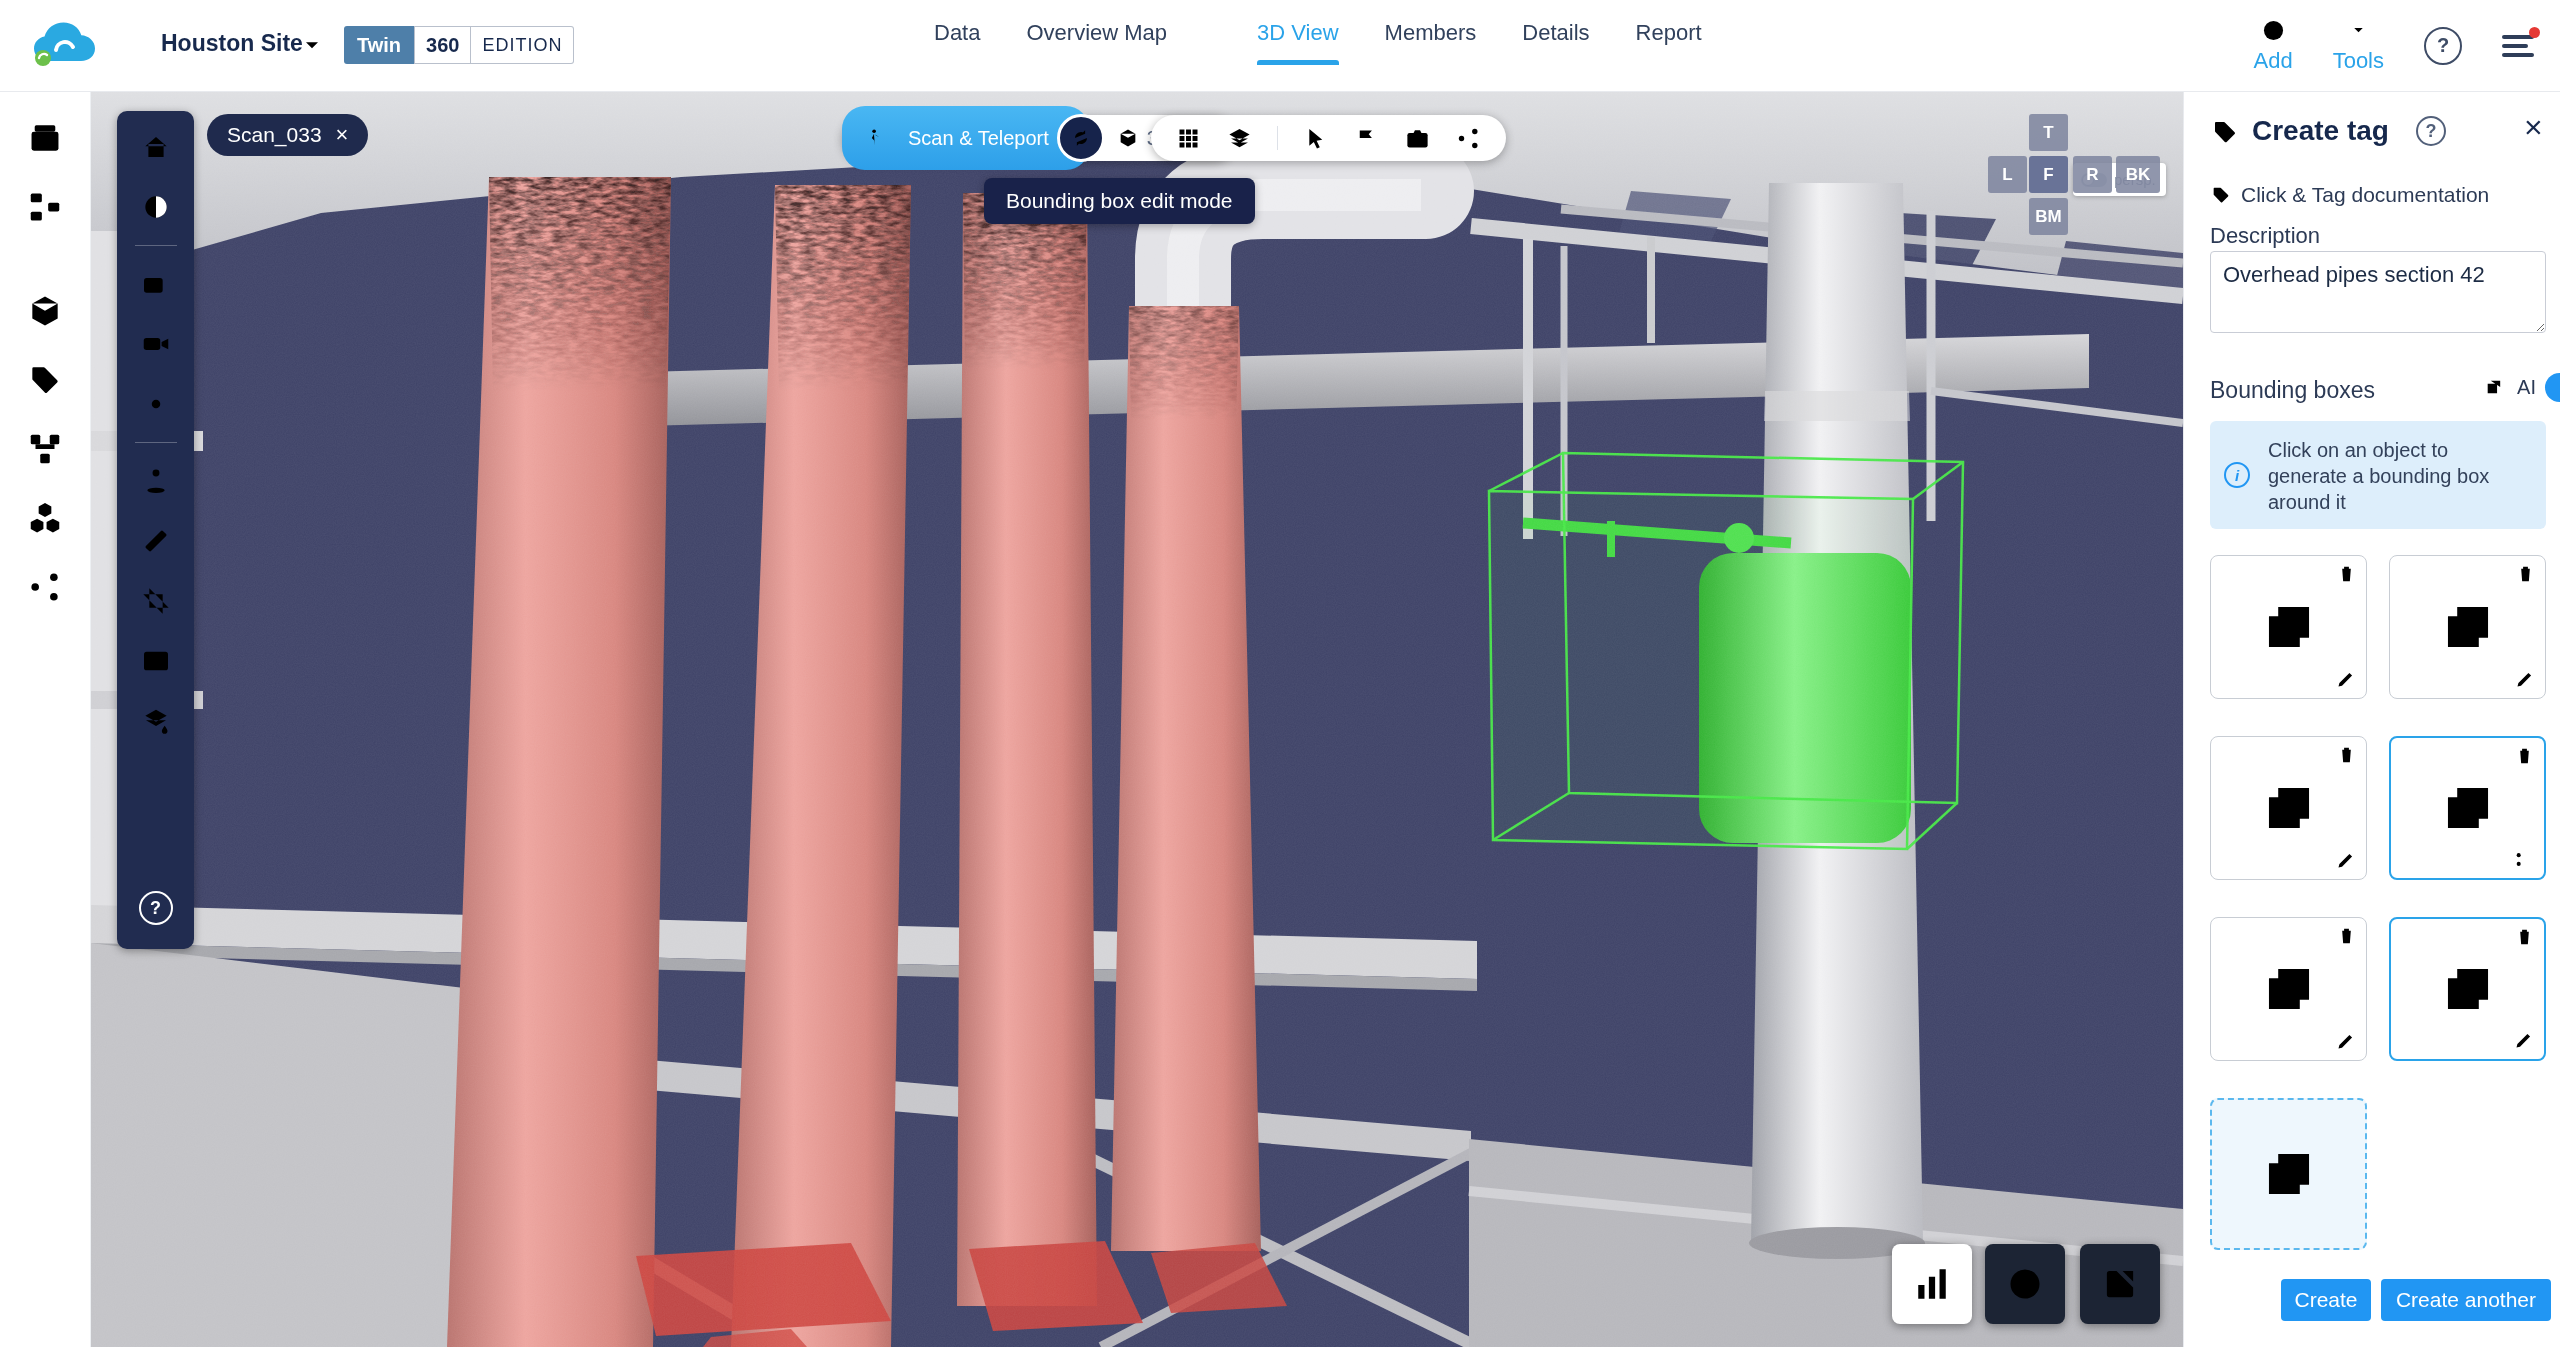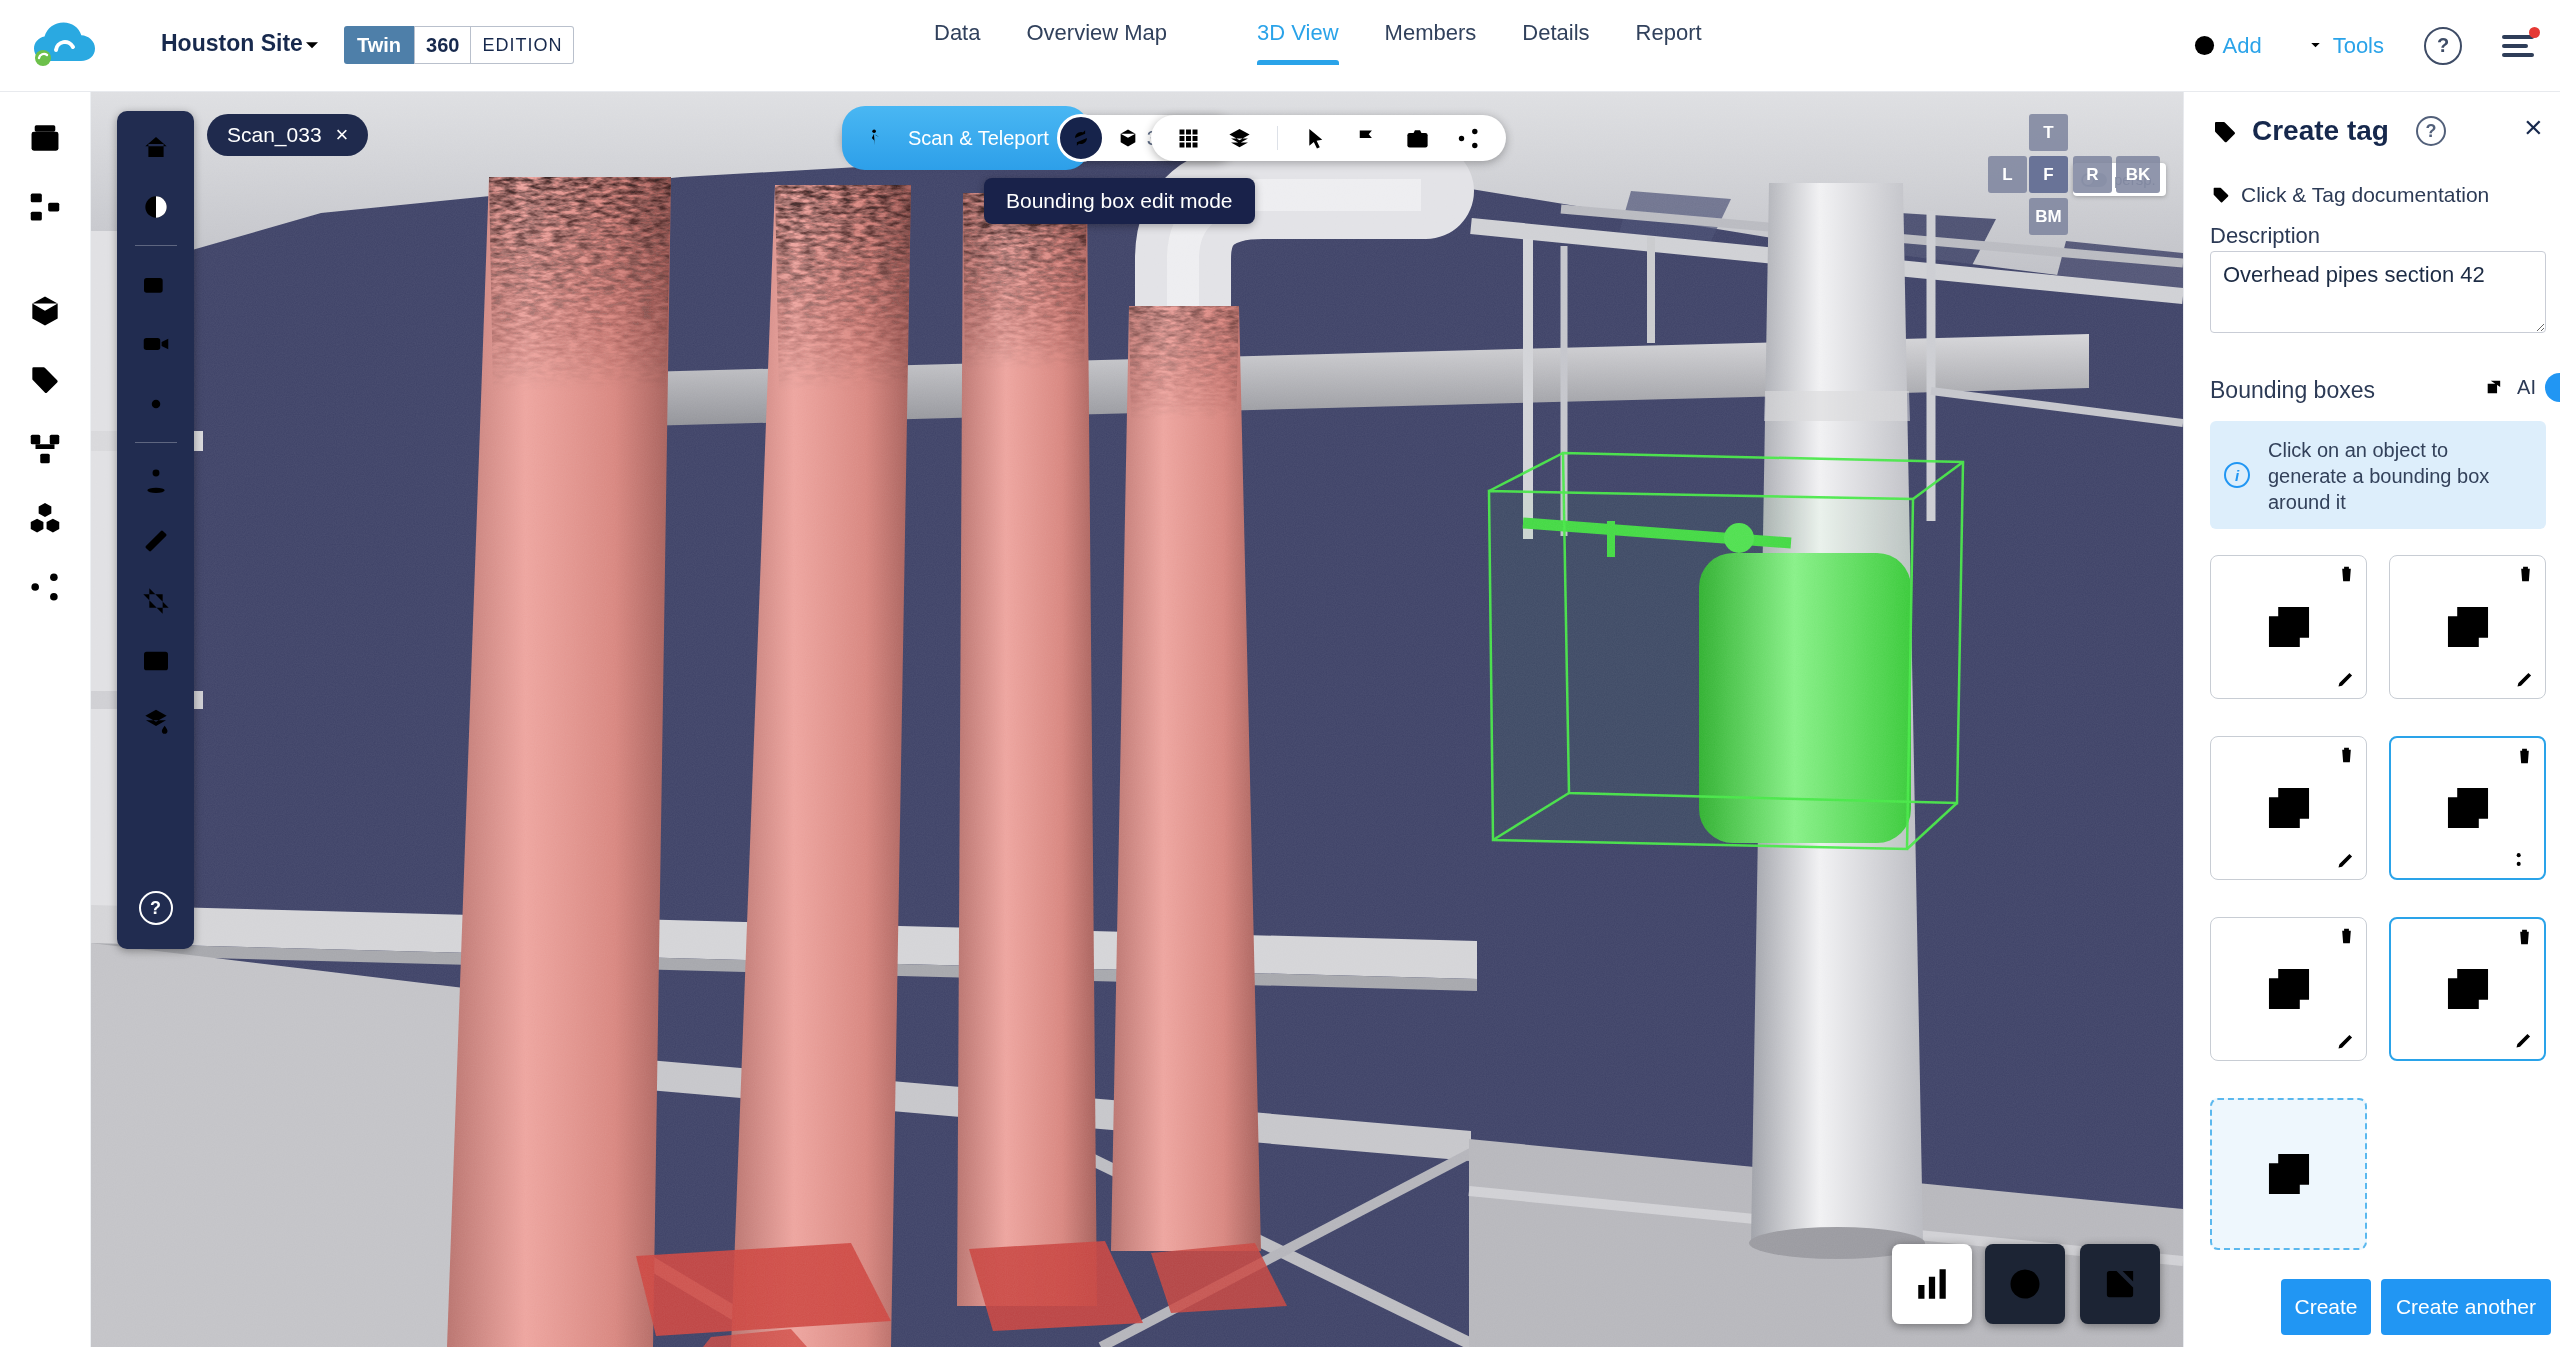--- a/index.html
+++ b/index.html
@@ -11,21 +11,21 @@
   .site-chevron{position:absolute;left:300px;top:33px;color:#44506b;}
   .badges{position:absolute;left:344px;top:26px;display:flex;height:38px;}
   .badge-twin{background:#4e7fa9;color:#fff;font-weight:bold;font-size:20px;display:flex;align-items:center;padding:0 13px;border-radius:3px 0 0 3px;}
   .badge-360{background:#fff;border:1px solid #b9c0cc;color:#17294d;font-weight:bold;font-size:20px;display:flex;align-items:center;padding:0 11px;}
   .badge-edition{background:#fff;border:1px solid #b9c0cc;border-left:none;color:#17294d;font-size:18px;letter-spacing:1px;display:flex;align-items:center;padding:0 11px;border-radius:0 3px 3px 0;}
   #nav{position:absolute;left:934px;top:0;height:91px;display:flex;gap:46px;}
   .nav-item{position:relative;height:65px;display:flex;align-items:center;font-size:22px;color:#31415c;cursor:pointer;}
   .nav-item.active{color:#2aa3e9;margin-left:44px;}
   .nav-item.active::after{content:"";position:absolute;left:0;right:0;bottom:0;height:5px;background:#2aa3e9;border-radius:3px 3px 0 0;}
   #header-right{position:absolute;right:26px;top:0;height:91px;display:flex;align-items:center;gap:40px;}
-  .hdr-action{display:flex;align-items:center;gap:4px;color:#2aa3e9;font-size:22px;cursor:pointer;}
+  .hdr-action{display:flex;align-items:center;gap:4px;color:#2aa3e9;font-size:22px;cursor:pointer;flex-direction:column;}
   .help-circle{width:34px;height:34px;border:2px solid #3e4c66;border-radius:50%;color:#3e4c66;font-size:20px;font-weight:bold;display:flex;align-items:center;justify-content:center;cursor:pointer;}
   .burger{position:relative;width:32px;height:26px;cursor:pointer;}
   .burger span{position:absolute;left:0;width:32px;height:4px;background:#2e3d58;border-radius:2px;}
   .burger span:nth-child(1){top:2px;} .burger span:nth-child(2){top:11px;width:26px;} .burger span:nth-child(3){top:20px;}
   .red-dot{position:absolute;top:-6px;right:-6px;width:11px;height:11px;border-radius:50%;background:#e53935;}
   
   #left-rail{position:absolute;left:0;top:91px;width:91px;height:1256px;background:#fff;border-right:1px solid #edf0f3;display:flex;flex-direction:column;align-items:center;padding-top:28px;box-sizing:border-box;z-index:30;}
   .rail-btn{margin-bottom:31px;color:#2b3a55;cursor:pointer;}
   .rail-gap{margin-bottom:66px;}
   
@@ -82,21 +82,21 @@
   .bb-card .bb-cube{color:#36425c;}
   .bb-card.selected{border:2px solid #2aa3e9;}
   .bb-card.selected .bb-cube{color:#2aa3e9;}
   .bb-card.selected .card-action{color:#2aa3e9;}
   .bb-card.add{height:152px;border:2px dashed #5bb8ee;background:#eef7fd;}
   .bb-card.add .bb-cube{color:#2aa3e9;}
   .card-action{position:absolute;color:#8a93a3;cursor:pointer;}
   .act-trash{top:6px;right:8px;}
   .act-pencil{bottom:8px;right:10px;}
   .act-scissors{bottom:8px;right:10px;color:#2aa3e9;}
-  .panel-btn{position:absolute;top:1188px;height:56px;background:#2196f3;color:#fff;font-size:21px;border:none;border-radius:4px;cursor:pointer;font-family:"Liberation Sans",sans-serif;}
+  .panel-btn{position:absolute;top:1188px;height:42px;background:#2196f3;color:#fff;font-size:21px;border:none;border-radius:4px;cursor:pointer;font-family:"Liberation Sans",sans-serif;}
   #btn-create{left:97px;width:90px;}
   #btn-create-another{left:197px;width:170px;}
   .symdefs{position:absolute;width:0;height:0;overflow:hidden;}
 </style>
 </head>
 <body>
 
 <svg class="symdefs" aria-hidden="true">
   <symbol id="s-cube" viewBox="0 0 24 24">
       <g>

